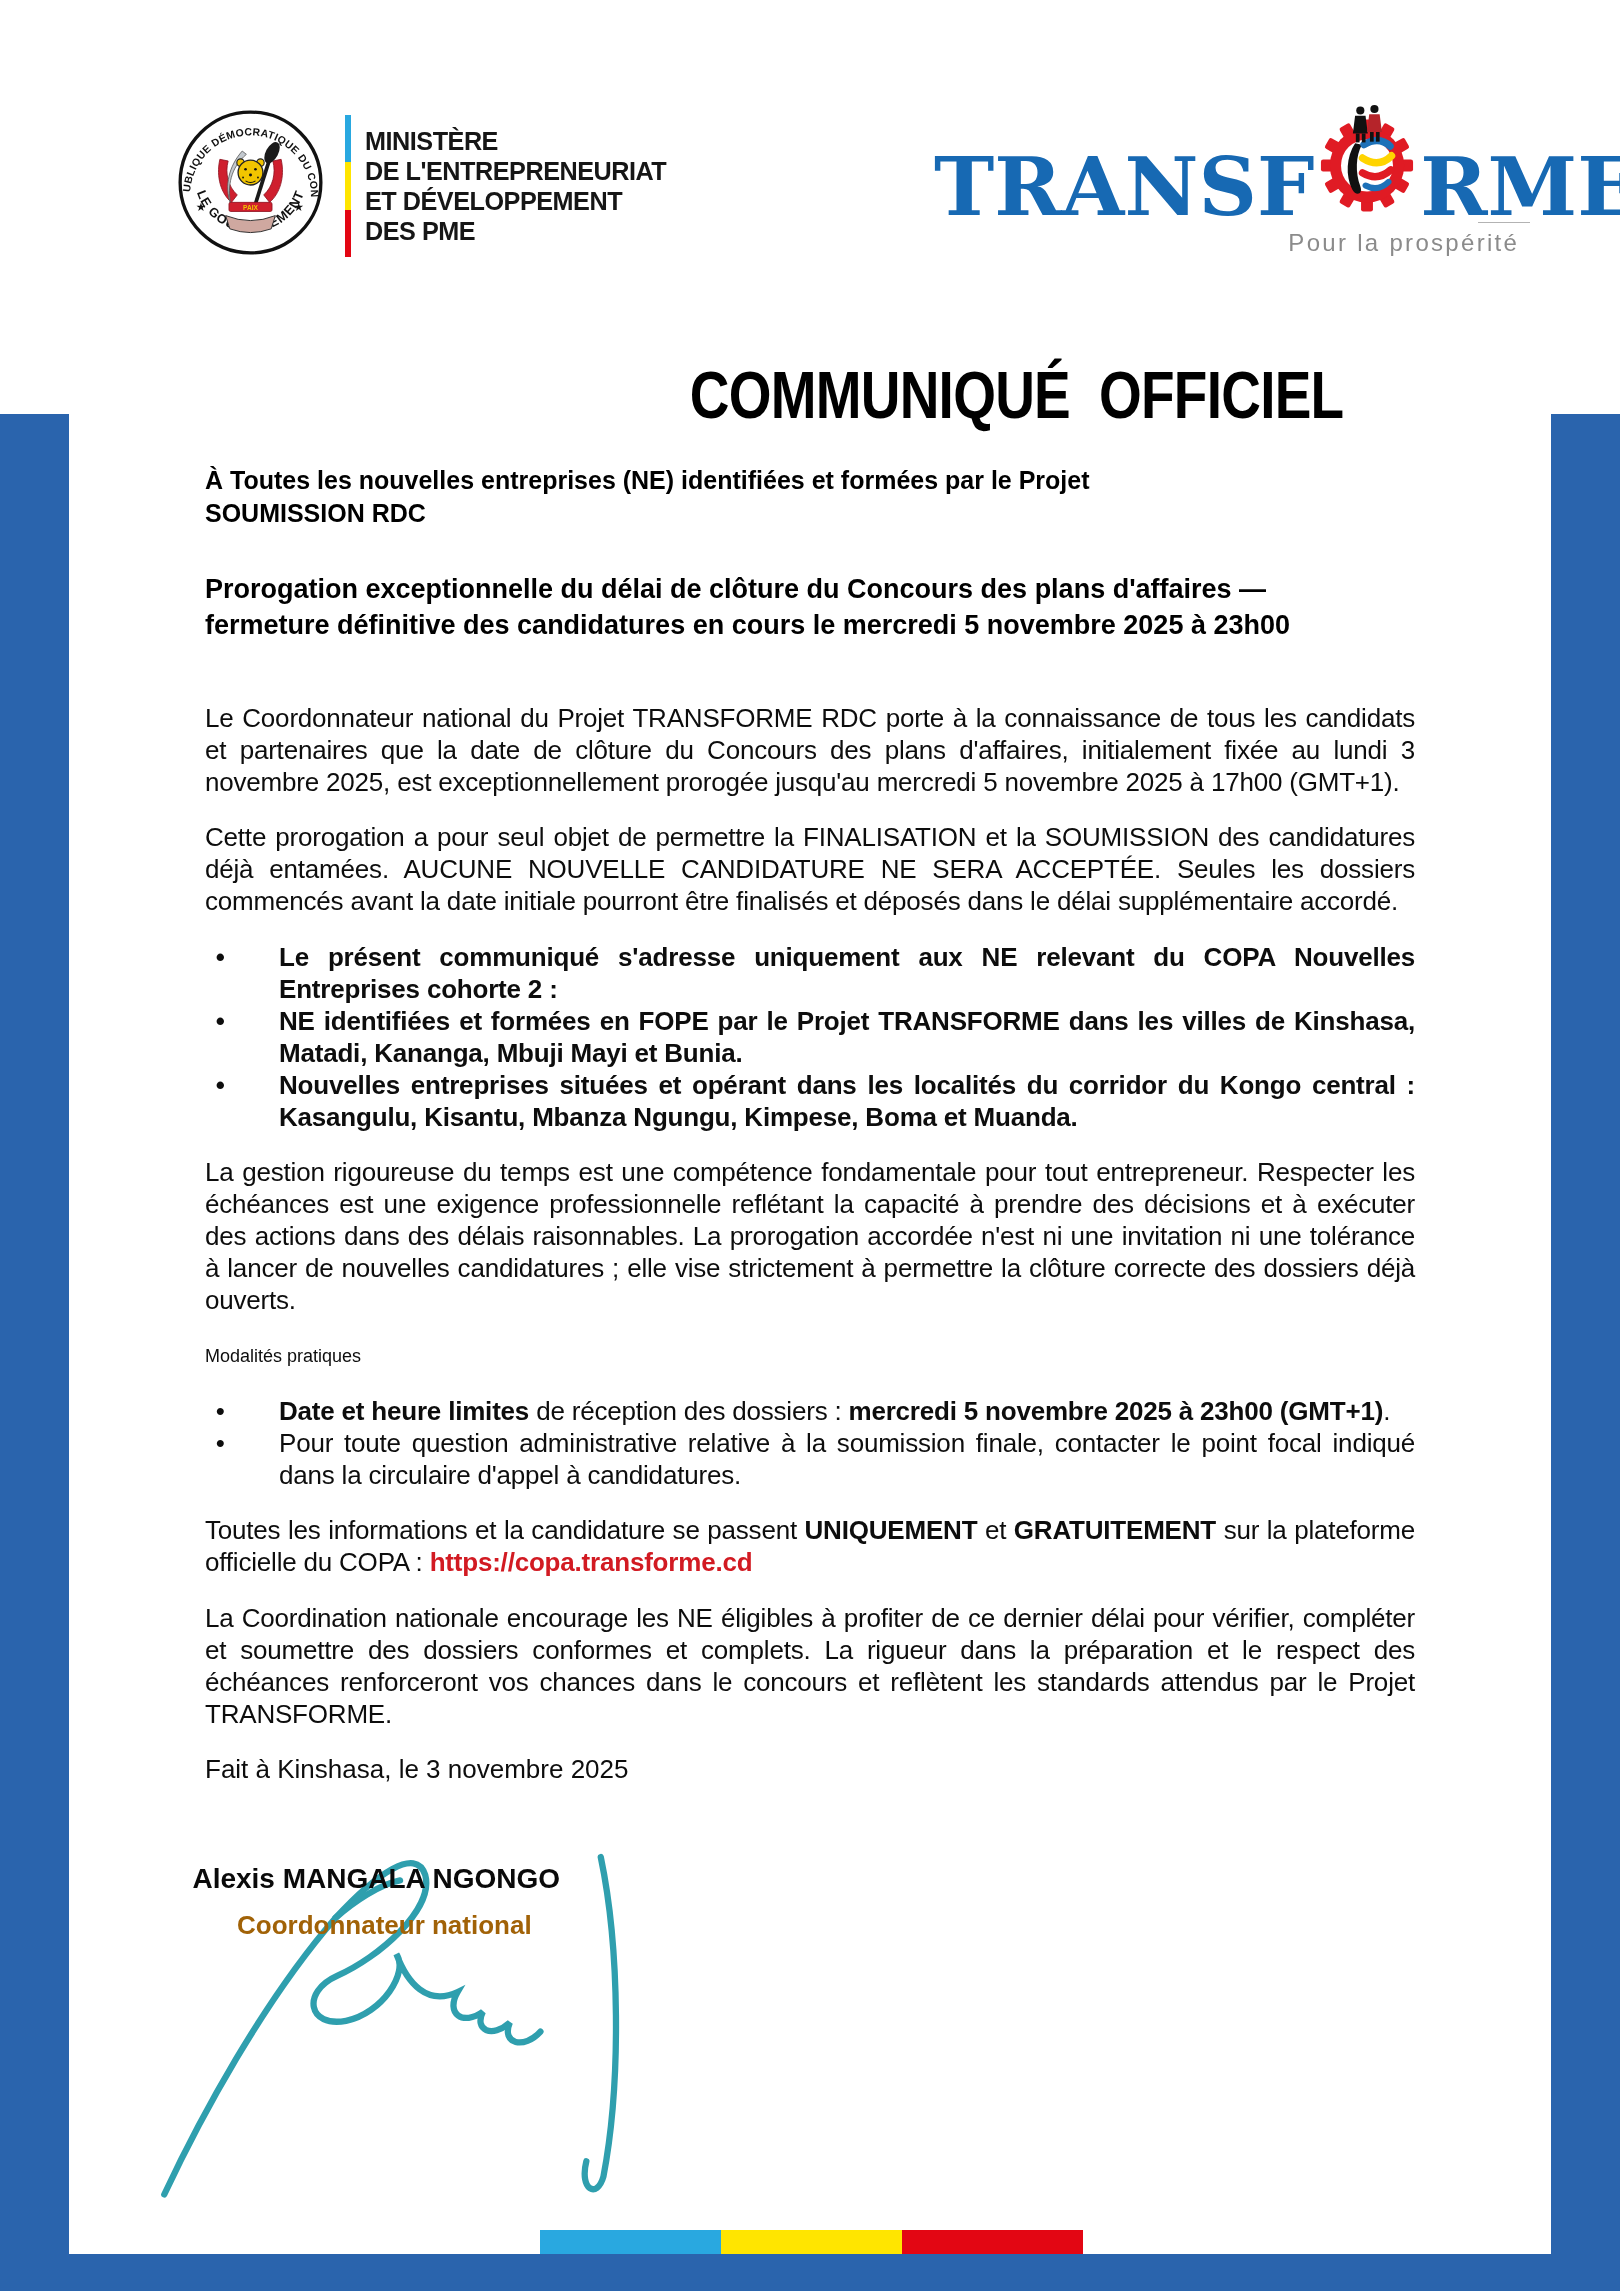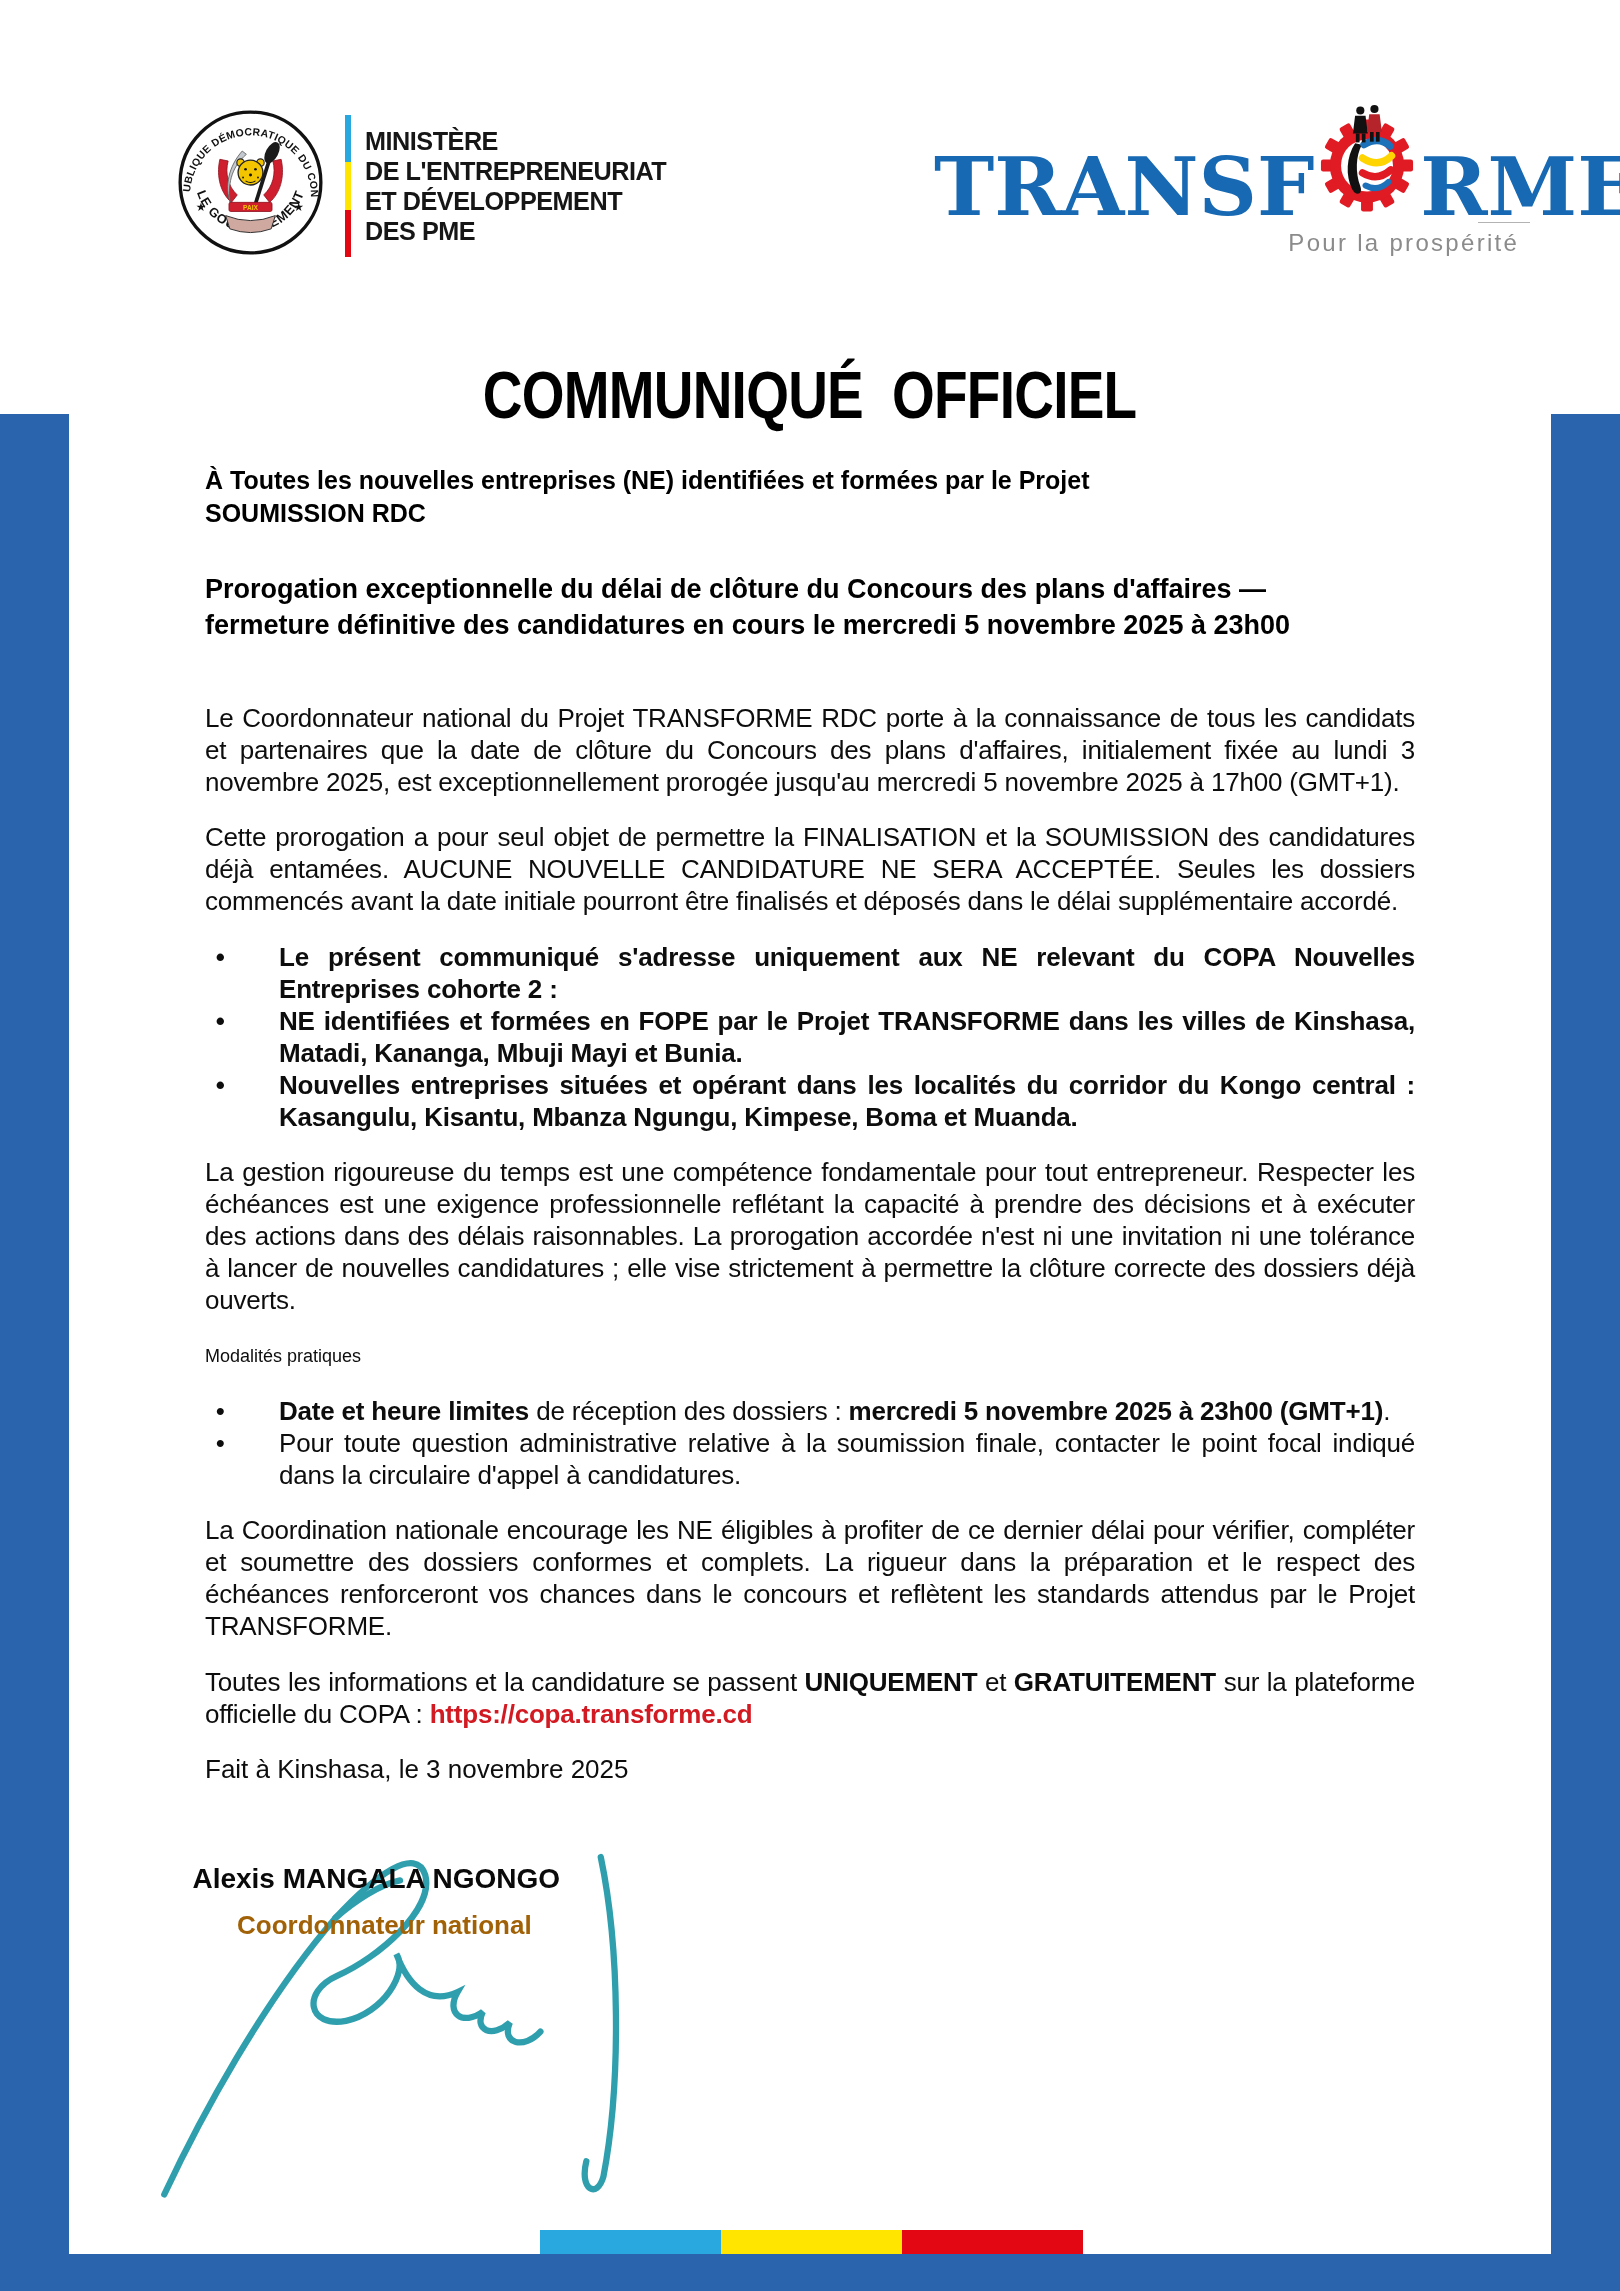--- a/index.html
+++ b/index.html
@@ -29,21 +29,21 @@
     color:#1769b3;letter-spacing:0px;
   }
   .gear-wrap{width:104px;height:135px;margin:0 0.9px;flex:0 0 auto;}
   .tag-row{display:flex;align-items:flex-end;margin-top:-5.4px;flex-direction:column;}
   .tag-line{border-bottom:1.8px solid #b3b3b3;margin-bottom:6.3px;}
   .tag-line.l{width:52px;}
   .tag-line.r{flex:1;}
   .tagline{color:#8b8b8b;font-size:24px;letter-spacing:2.3px;padding:0 10.8px;white-space:nowrap;}
   
   .content{position:absolute;left:205px;top:367px;width:1210px;}
-  .doc-title{text-align:center;margin-bottom:41px;text-decoration:underline;}
+  .doc-title{text-align:right;margin-bottom:41px;text-decoration:underline;}
   .doc-title span{
     display:inline-block;font-weight:bold;font-size:67px;line-height:56px;
     letter-spacing:-0.9px;white-space:pre;transform:scaleX(0.82);color:#000;
   }
   .addressee{font-weight:bold;font-size:25px;line-height:33px;margin-bottom:41px;color:#000;}
   .subject{font-weight:bold;font-size:27px;line-height:36px;margin-bottom:59px;color:#000;}
   .para{font-size:26px;line-height:32px;text-align:justify;margin:0 0 23.4px 0;letter-spacing:-0.2px;}
   ul.blist{list-style:none;margin:0 0 23.4px 0;padding:0;}
   ul.blist li{position:relative;padding-left:74px;font-size:26px;line-height:32px;text-align:justify;letter-spacing:-0.2px;}
   ul.blist li::before{content:"\2022";position:absolute;left:10.8px;top:0;font-size:26px;}
@@ -194,23 +194,23 @@
 
   <p class="para">La gestion rigoureuse du temps est une compétence fondamentale pour tout entrepreneur. Respecter les échéances est une exigence professionnelle reflétant la capacité à prendre des décisions et à exécuter des actions dans des délais raisonnables. La prorogation accordée n'est ni une invitation ni une tolérance à lancer de nouvelles candidatures ; elle vise strictement à permettre la clôture correcte des dossiers déjà ouverts.</p>
 
   <p class="modalites">Modalités pratiques</p>
 
   <ul class="blist">
     <li><strong>Date et heure limites</strong><span> de réception des dossiers : </span><strong>mercredi 5 novembre 2025 à 23h00 (GMT+1)</strong><span>.</span></li>
     <li><span>Pour toute question administrative relative à la soumission finale, contacter le point focal indiqué dans la circulaire d'appel à candidatures.</span></li>
   </ul>
 
+  <p class="para"><span>Toutes les informations et la candidature se passent </span><strong>UNIQUEMENT</strong><span> et </span><strong>GRATUITEMENT</strong><span> sur la plateforme officielle du COPA : </span><a class="copa" style="color: rgb(210, 26, 34); font-weight: bold;">https://copa.transforme.cd</a></p>
+
   <p class="para">La Coordination nationale encourage les NE éligibles à profiter de ce dernier délai pour vérifier, compléter et soumettre des dossiers conformes et complets. La rigueur dans la préparation et le respect des échéances renforceront vos chances dans le concours et reflètent les standards attendus par le Projet TRANSFORME.</p>
-
-  <p class="para"><span>Toutes les informations et la candidature se passent </span><strong>UNIQUEMENT</strong><span> et </span><strong>GRATUITEMENT</strong><span> sur la plateforme officielle du COPA : </span><a class="copa" style="color: rgb(210, 26, 34); font-weight: bold;">https://copa.transforme.cd</a></p>
 
   <p class="dateline">Fait à Kinshasa, le 3 novembre 2025</p>
 
   <div class="sig-area">
     <svg class="sig-svg" viewBox="0 0 625 430">
       <g fill="none" stroke="#2f9fae" stroke-width="7" stroke-linecap="round">
         <path d="M 60,415 C 100,330 170,200 250,108 C 296,58 340,28 350,60 C 360,98 298,152 252,172 C 212,190 220,230 262,222 C 302,214 332,168 318,148 C 330,180 352,206 386,190 C 372,214 392,228 414,212 C 404,232 424,242 444,224 C 434,248 460,254 478,234"></path>
         <path d="M 545,40 C 566,140 568,290 548,395 C 541,420 521,410 529,378"></path>
         <path d="M 250,108 C 270,90 300,70 322,66"></path>
       </g>

